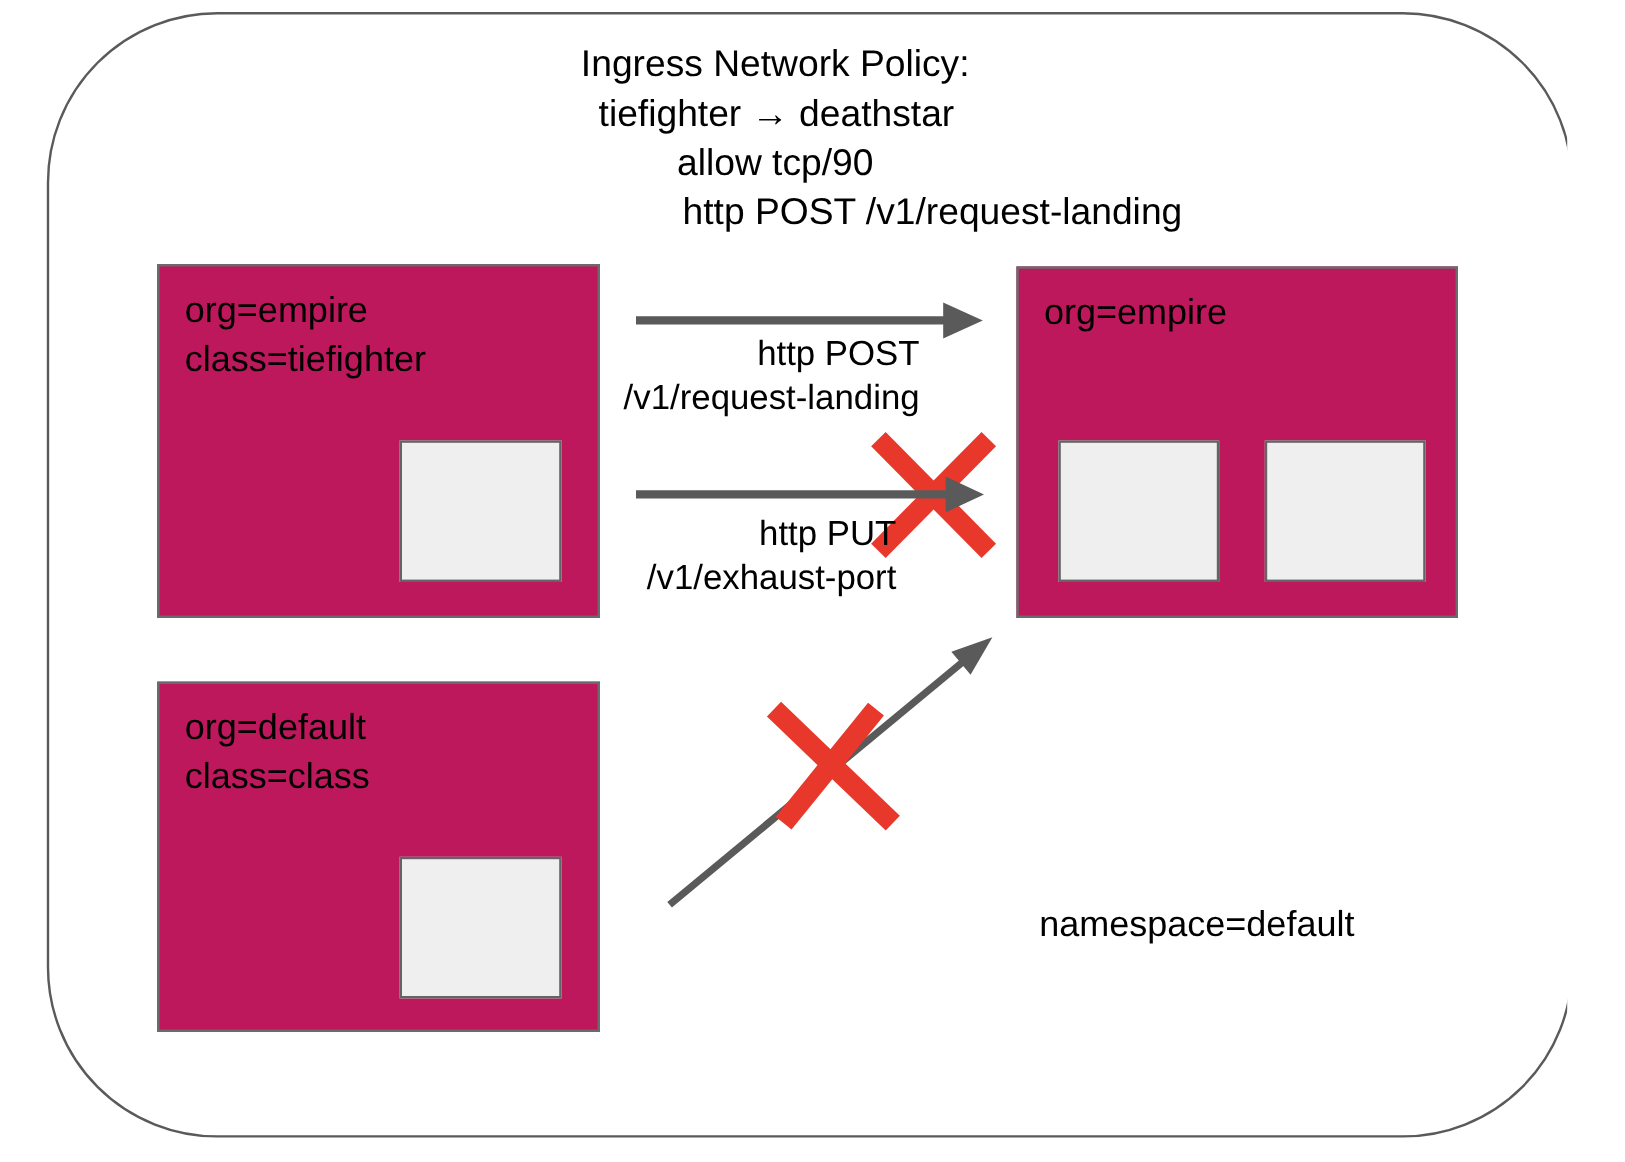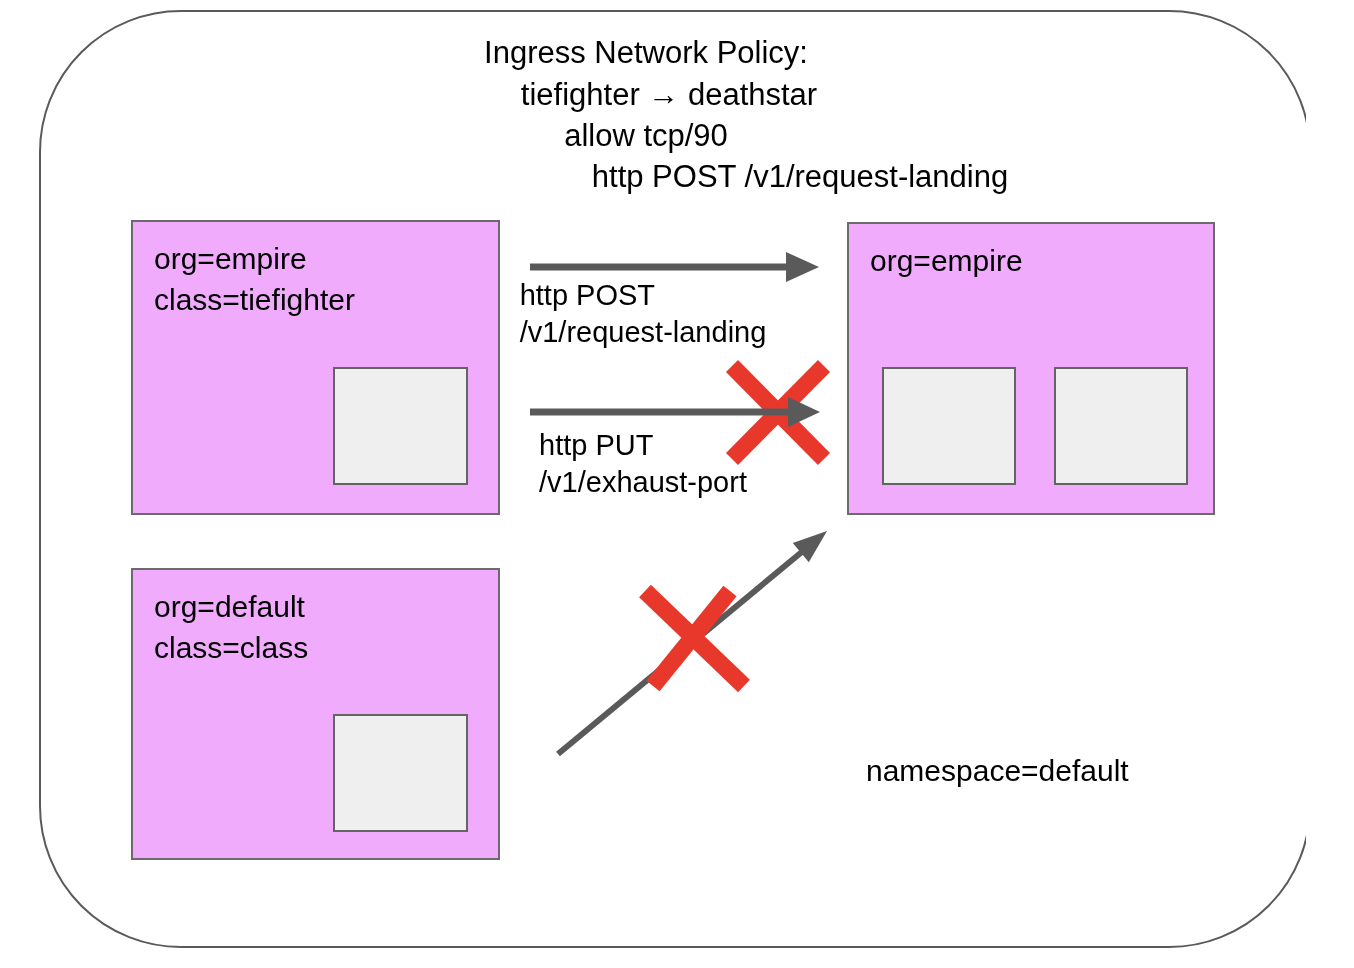--- a/index.html
+++ b/index.html
@@ -26,21 +26,21 @@
   .title-line {
     position: absolute;
     transform: translateX(-50%);
     white-space: nowrap;
     font-size: 31px;
     line-height: 34px;
     color: #000000;
   }
   .node {
     position: absolute;
-    background: #f0abfc;
+    background: #be185d;
     border: 2px solid #6b6b6b;
   }
   .node-text {
     position: absolute;
     left: 21px; top: 16px;
     font-size: 30px;
     line-height: 41px;
     white-space: nowrap;
   }
   .pod {
@@ -50,21 +50,21 @@
   }
   .edges-layer {
     position: absolute;
     left: 0; top: 0;
     width: 1354px; height: 968px;
     pointer-events: none;
   }
   .edge-label {
     position: absolute;
     transform: translateX(-50%);
-    text-align: left;
+    text-align: right;
     font-size: 29px;
     line-height: 37px;
     white-space: nowrap;
   }
   .namespace-label {
     position: absolute;
     left: 866px; top: 742px;
     font-size: 30px;
     white-space: nowrap;
     margin-top: 12px;
@@ -72,23 +72,23 @@
 </style>
 </head>
 <body>
 
 <div class="canvas">
 
   <div class="cluster-border"></div>
 
   <div>
     <div class="title-line" style="left:646px; top:36px;">Ingress Network Policy:</div>
-    <div class="title-line" style="left:669px; top:78px;">tiefighter → deathstar</div>
+    <div class="title-line" style="left:647px; top:78px;">tiefighter → deathstar</div>
     <div class="title-line" style="left:646px; top:119px;">allow tcp/90</div>
-    <div class="title-line" style="left:800px; top:160px;text-align:right;">http POST /v1/request-landing</div>
+    <div class="title-line" style="left:777px; top:160px;text-align:right;">http POST /v1/request-landing</div>
   </div>
 
   <svg class="edges-layer" viewBox="0 0 1354 968">
 
     <g>
       <line x1="530" y1="267" x2="788" y2="267" stroke="#5a5a5a" stroke-width="7"></line>
       <polygon points="786,252 819,267 786,282" fill="#5a5a5a"></polygon>
     </g>
 
     <g>

